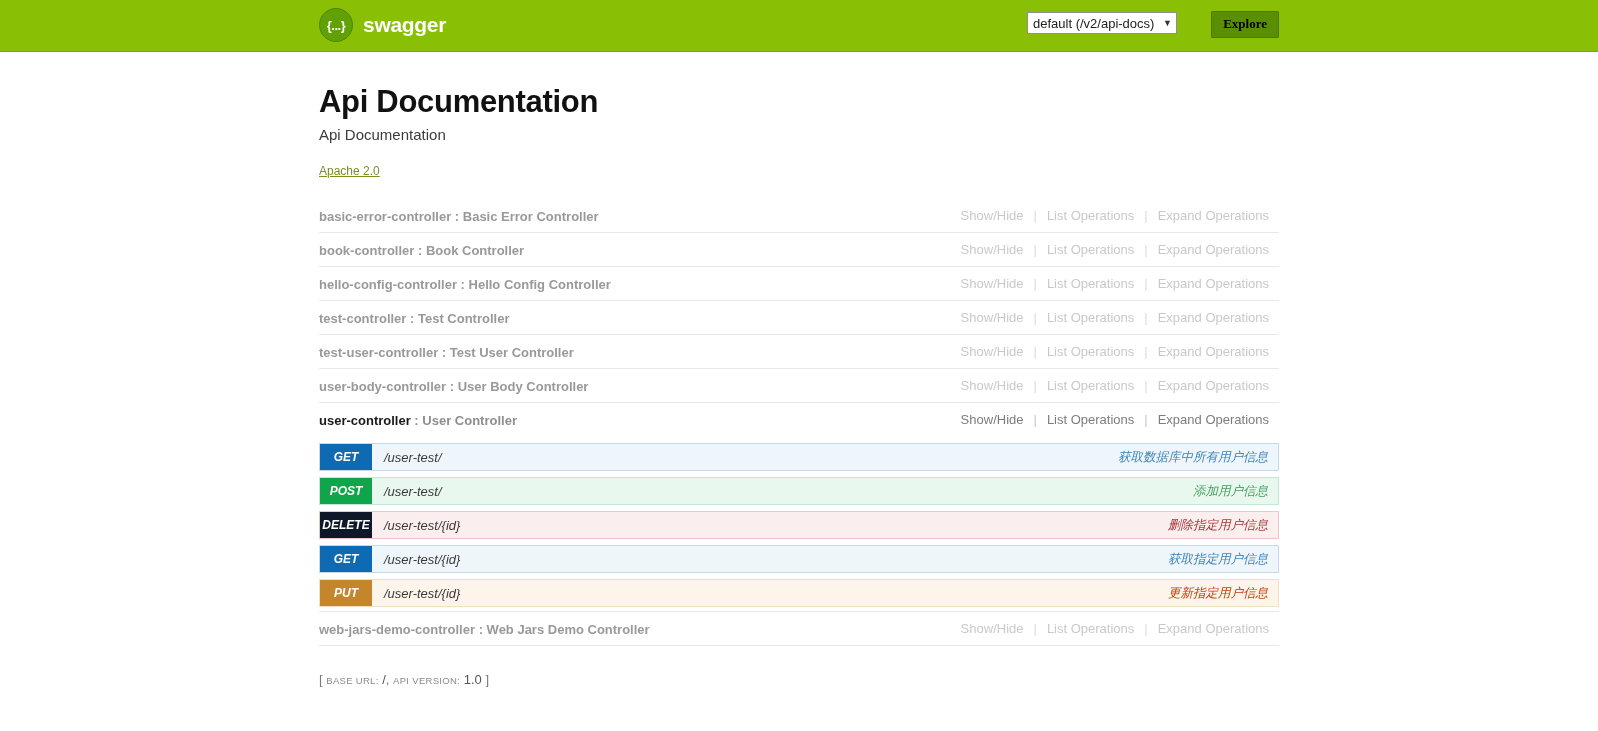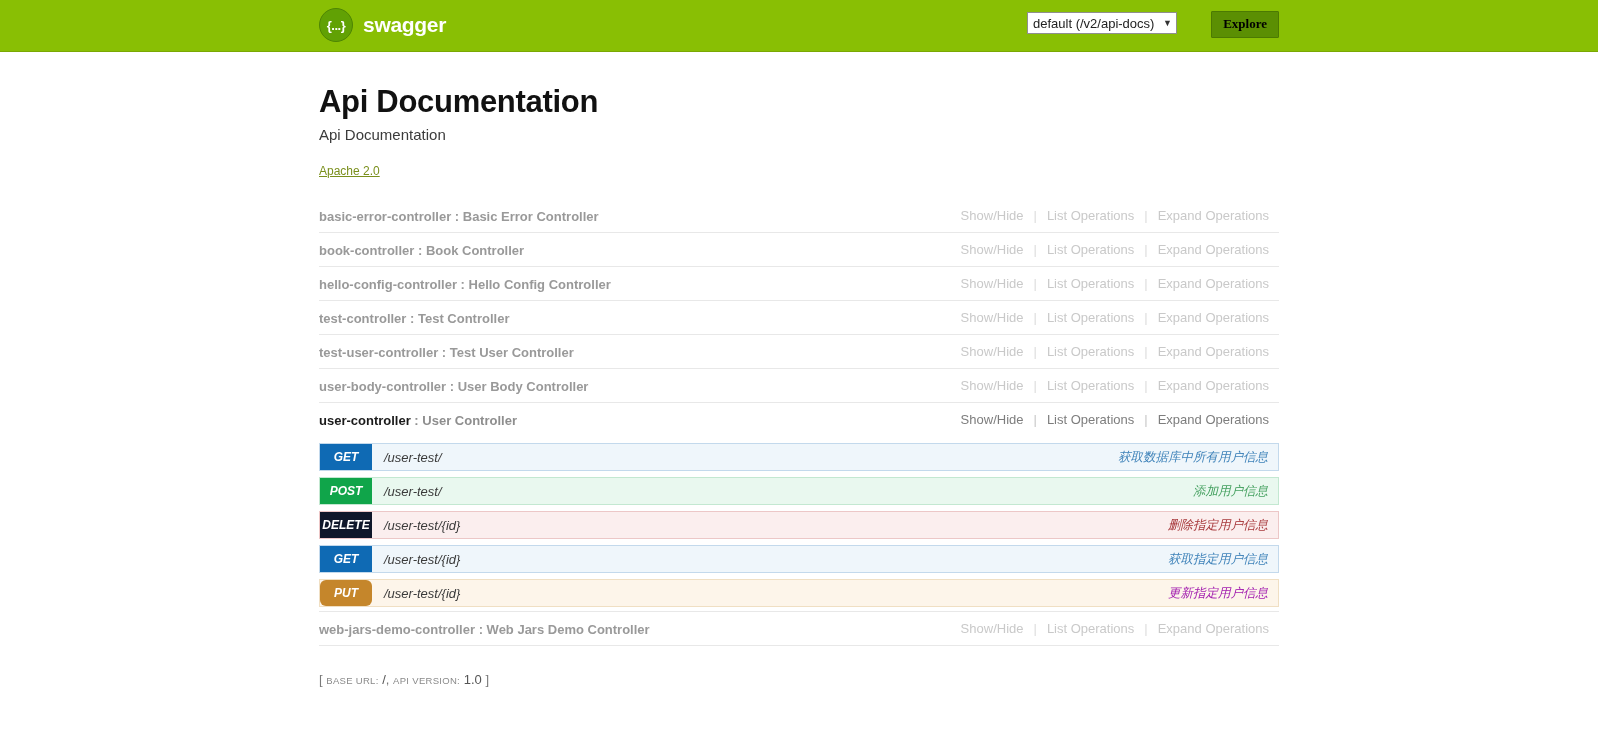--- a/index.html
+++ b/index.html
@@ -212,22 +212,22 @@
 
   .op-post   { background: #e9f8ef; border-color: #c3e8d1; }
   .op-post   .op-method { background: #10a54a; }
   .op-post   .op-summary { color: #44a05f; }
 
   .op-delete { background: #fbeeee; border-color: #ecc7c7; }
   .op-delete .op-method { background: #0f172a; }
   .op-delete .op-summary { color: #a8393c; }
 
   .op-put    { background: #fdf5ea; border-color: #f0dfc3; }
-  .op-put    .op-method { background: #c5862b; border-radius: 6px; }
-  .op-put    .op-summary { color: #a21caf; }
+  .op-put    .op-method { background: #c5862b; }
+  .op-put    .op-summary { color: #c2410c; }
 
   .resource.expanded { height: auto; padding-bottom: 4px; }
 
   
   .footer {
     margin-top: 26px;
     font-size: 13px;
     color: #7a7a7a;
   }
   .footer .lbl {

